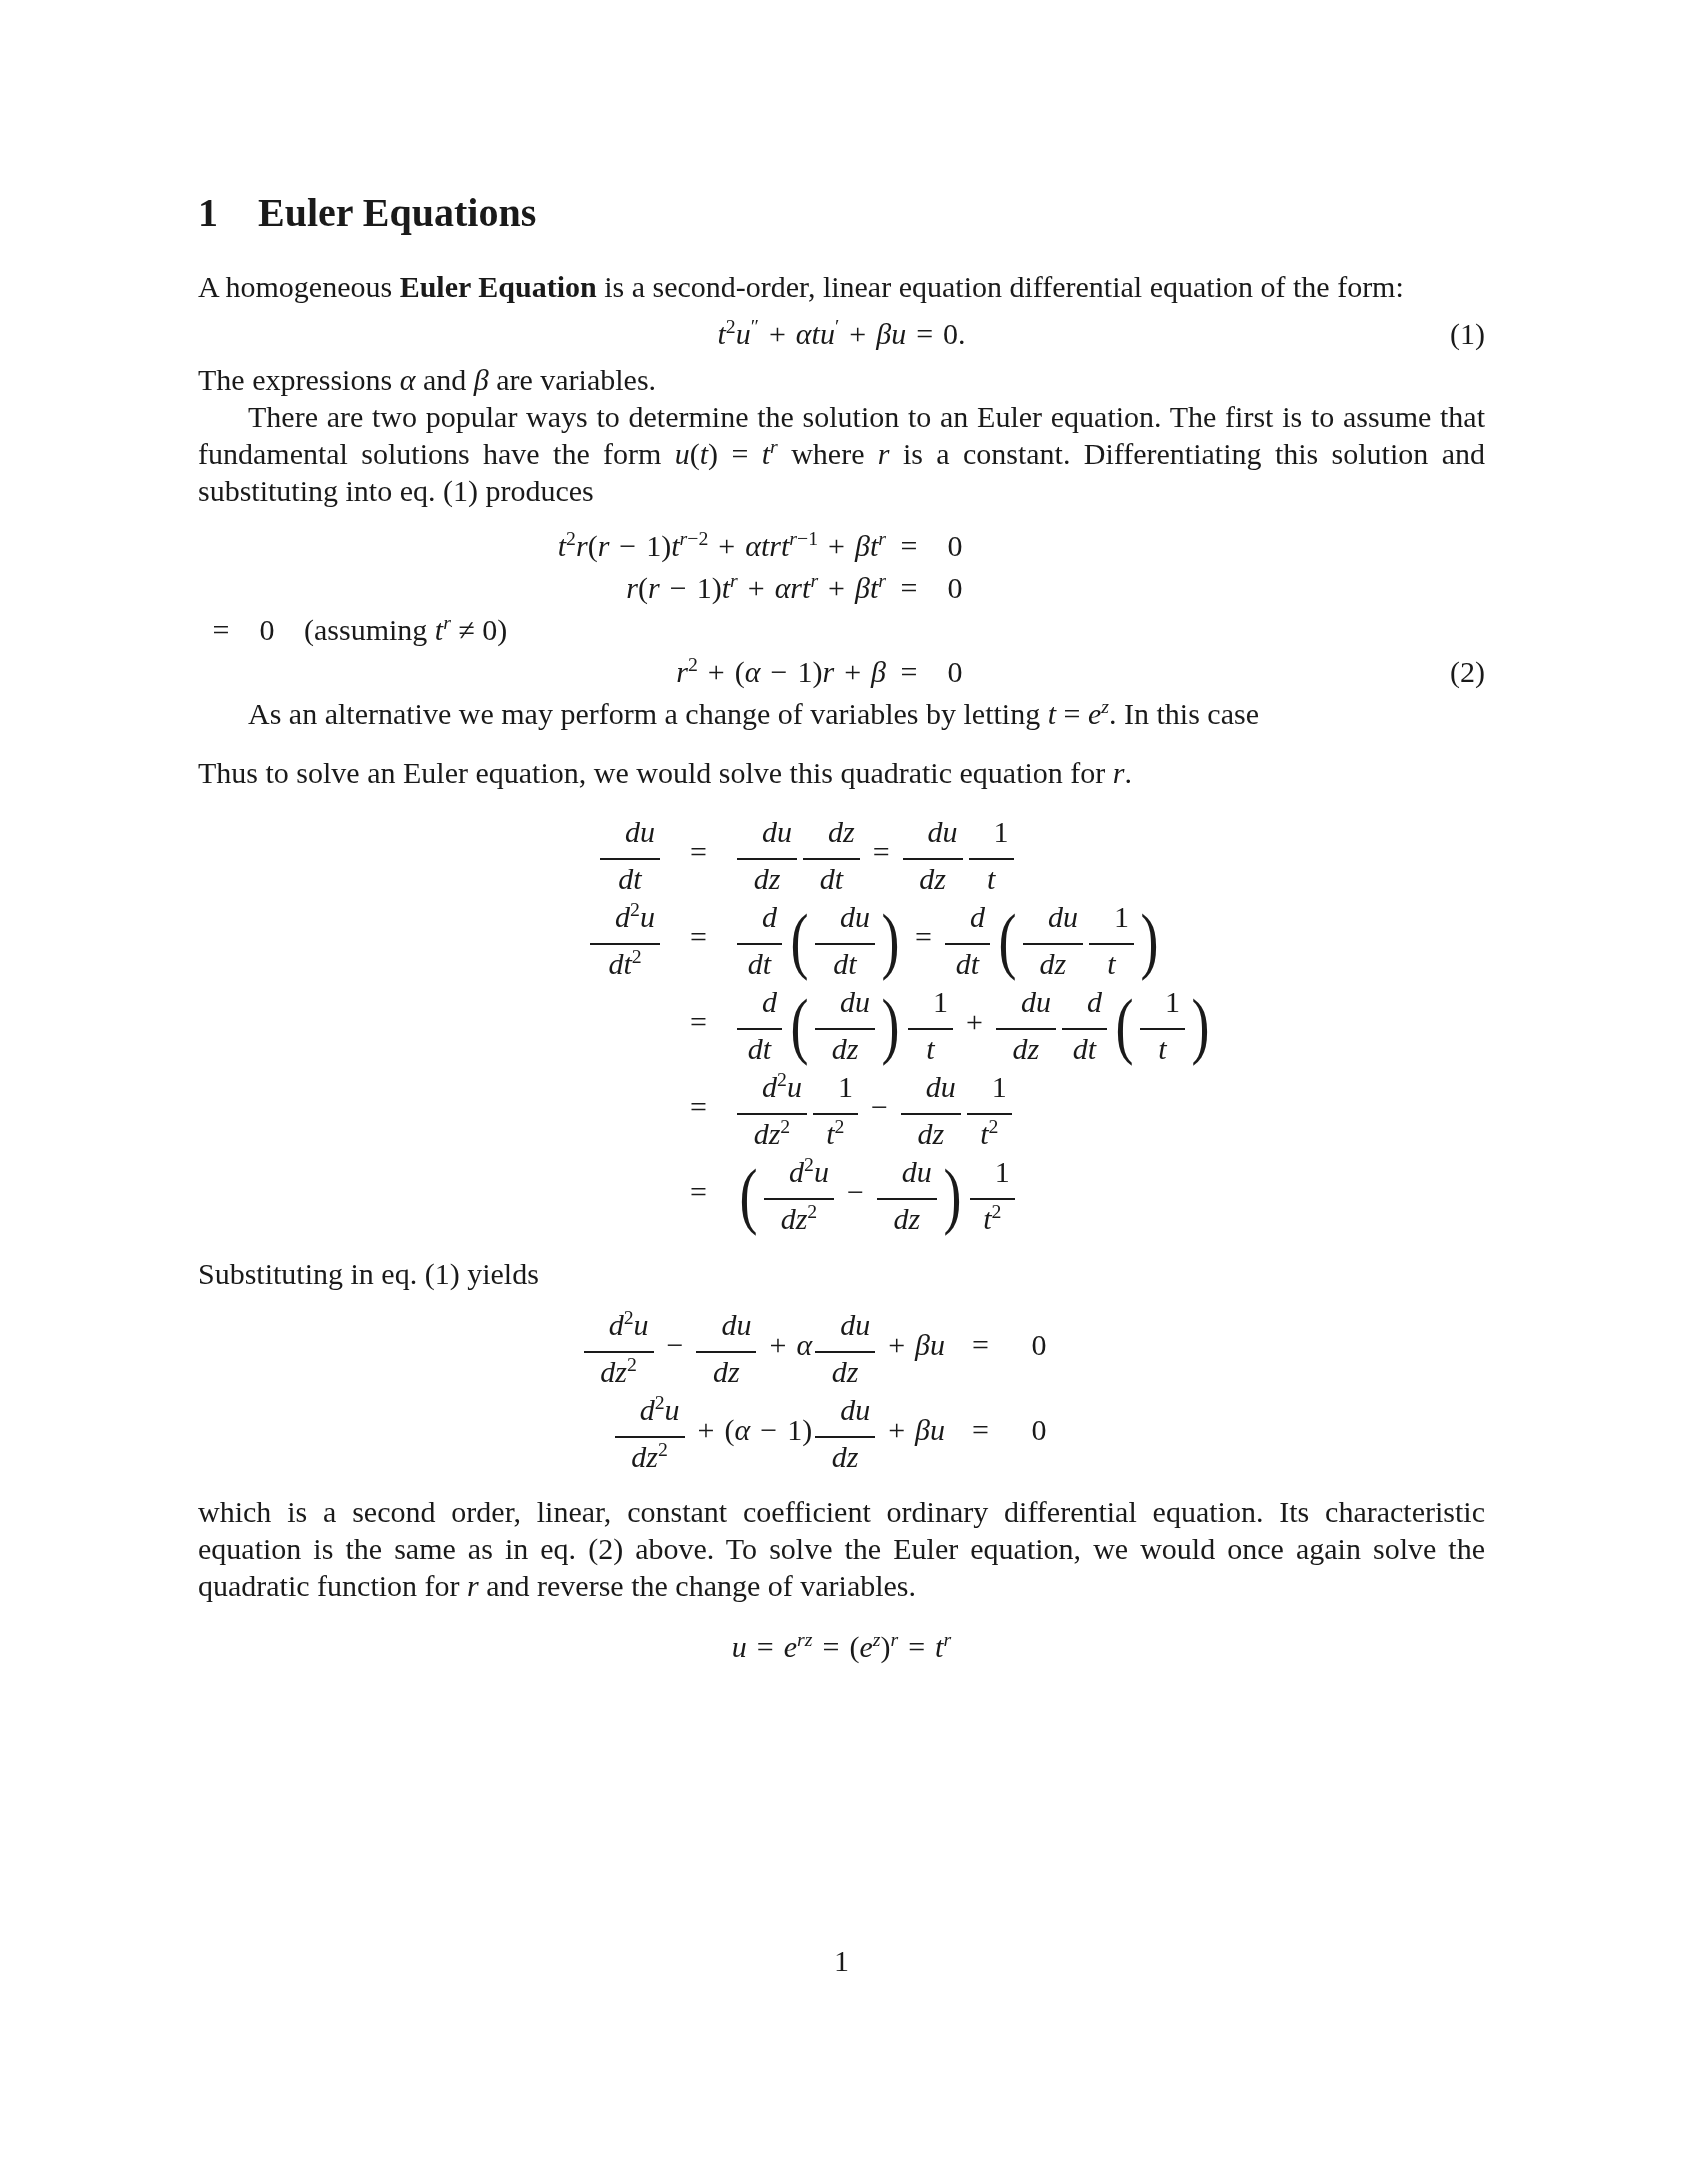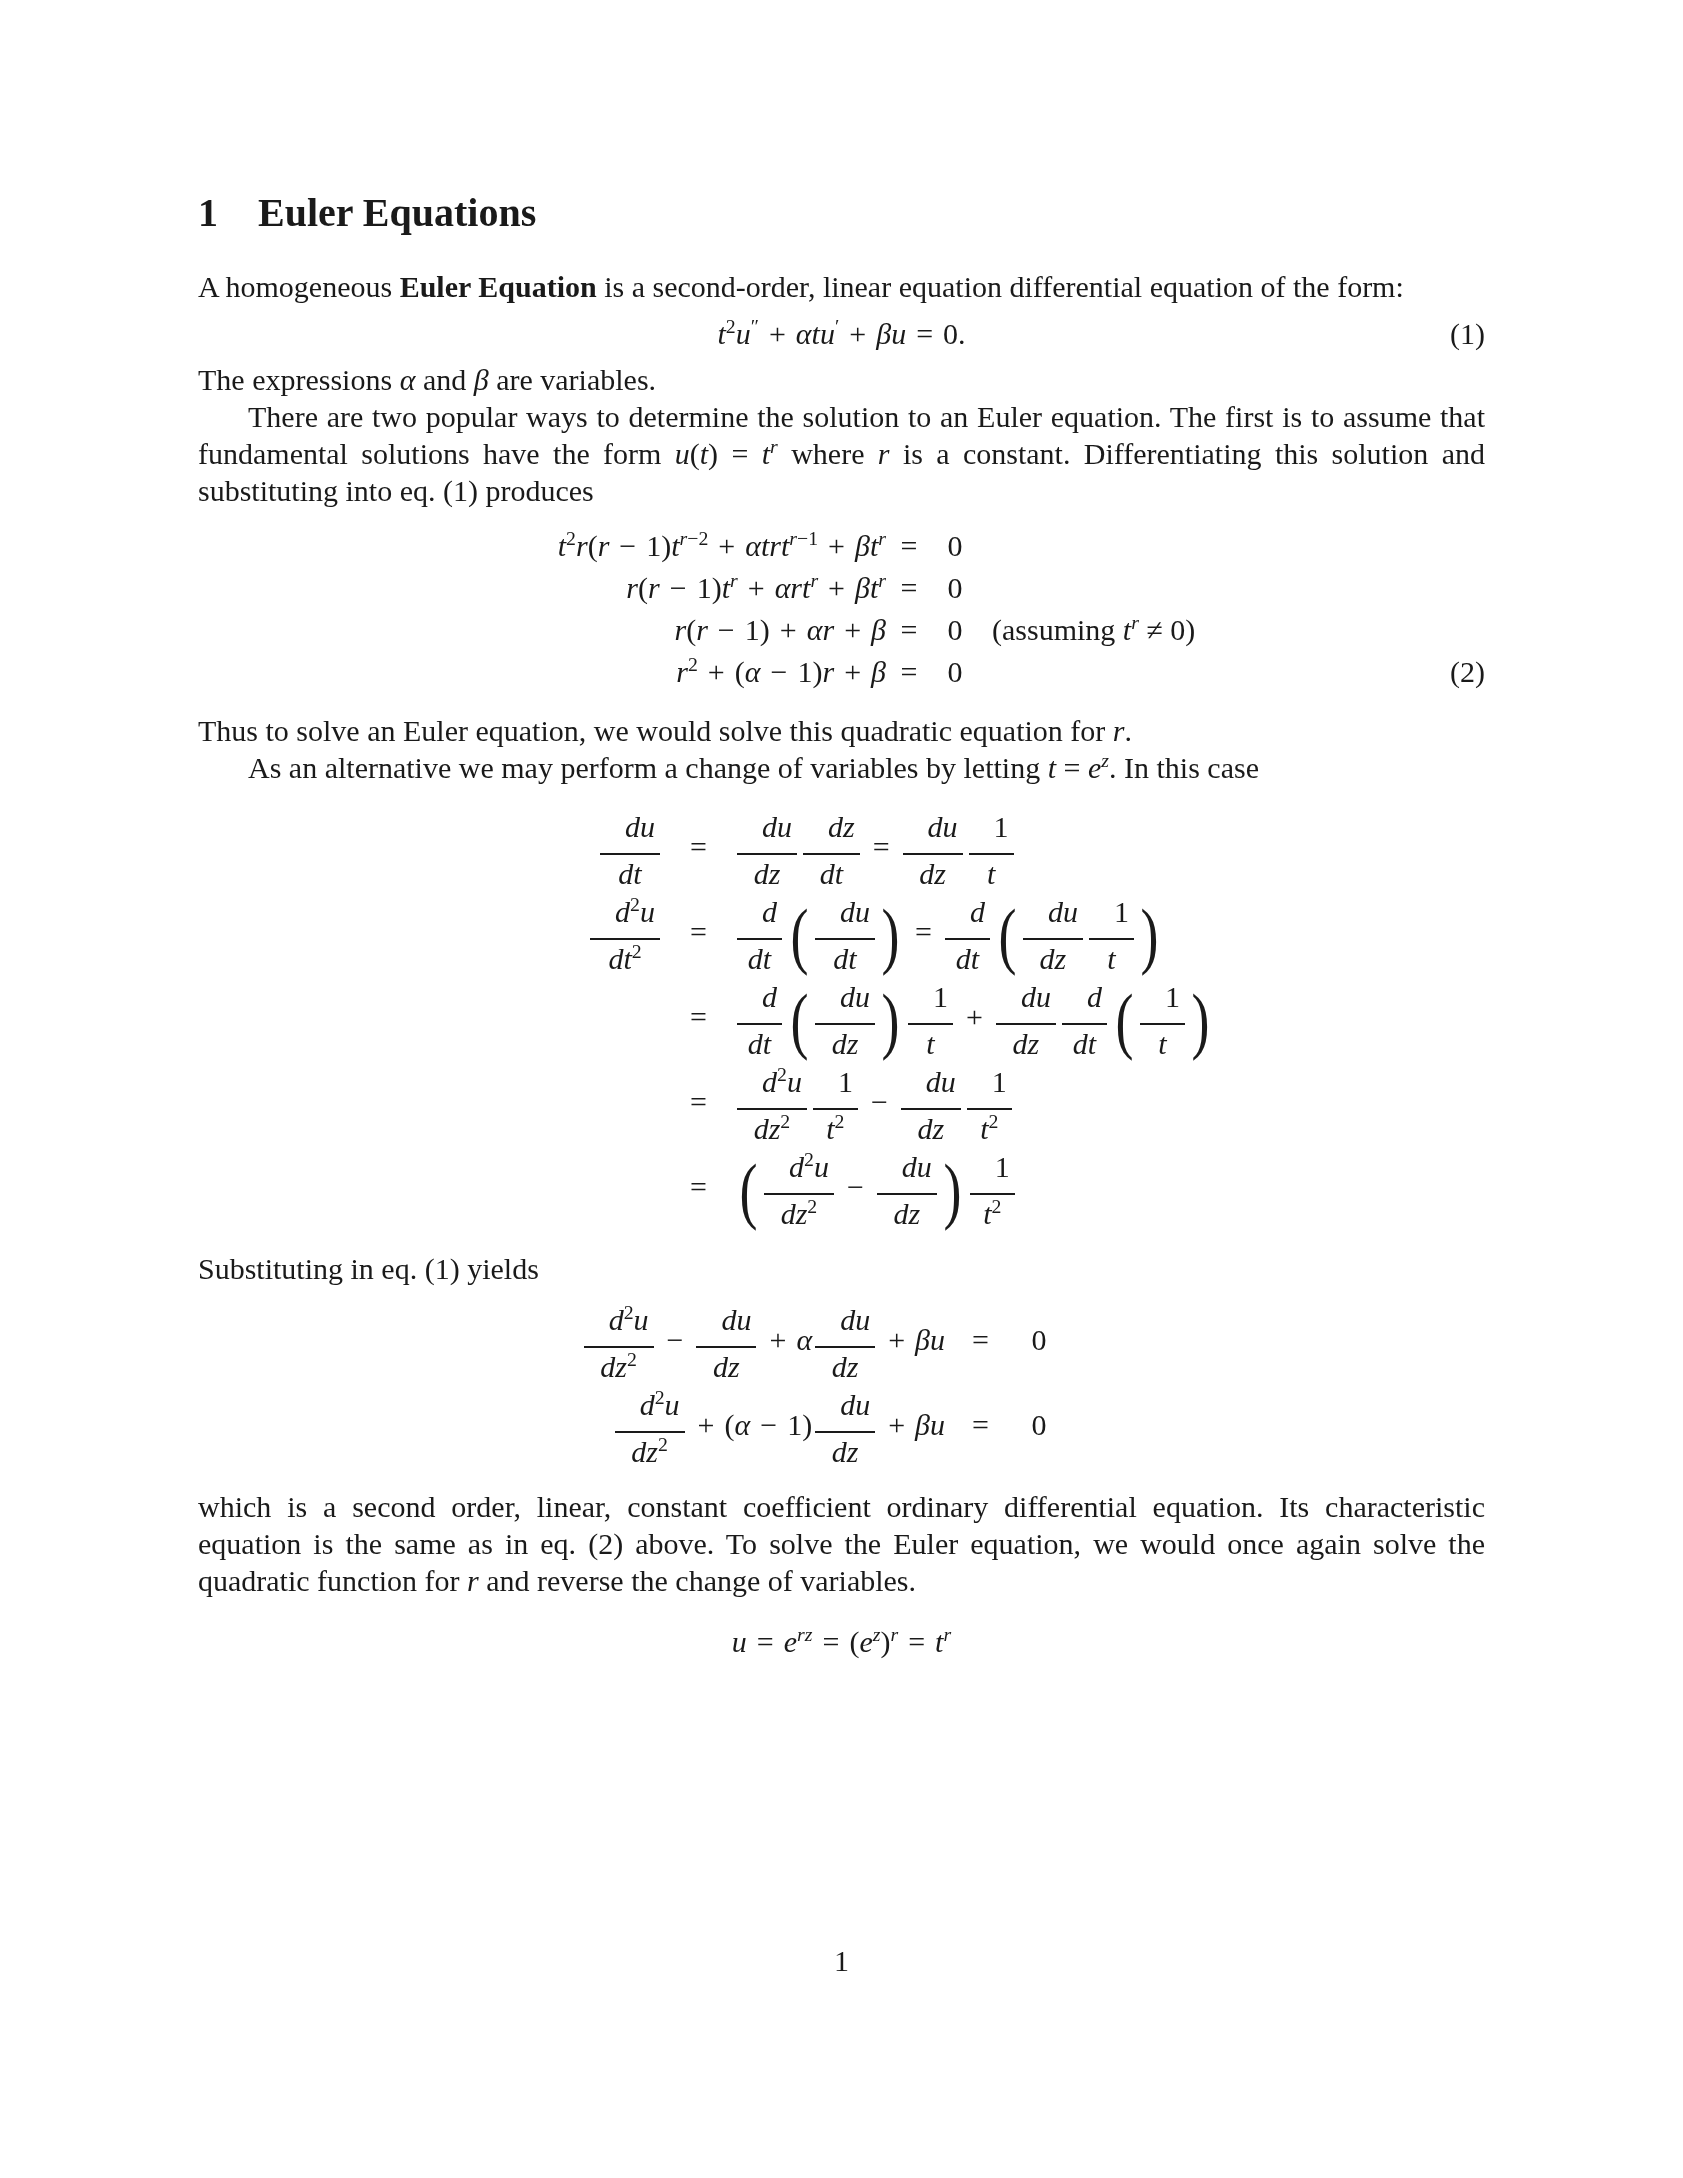--- a/index.html
+++ b/index.html
@@ -96,37 +96,36 @@
         <span class="eqnum"></span>
       </div>
       <div class="arow">
         <span class="lhs"><span class="mi">r</span><span class="mr">(</span><span class="mi">r</span><span class="op">−</span><span class="mr">1)</span><span class="mi">t</span><sup class="ms"><span class="mi">r</span></sup><span class="op">+</span><span class="mi">αrt</span><sup class="ms"><span class="mi">r</span></sup><span class="op">+</span><span class="mi">βt</span><sup class="ms"><span class="mi">r</span></sup></span>
         <span class="rel">=</span>
         <span class="rhs"><span class="mr">0</span></span>
         <span class="ann"></span>
         <span class="eqnum"></span>
       </div>
       <div class="arow">
-        <span class="lhs"><span class="mi">r</span><span class="mr">(</span><span class="mi">r</span><span class="op">−</span><span class="mr">1)</span><span class="op">+</span><span class="mi">αr</span><span class="op">+</span><span class="mi">β</span></span>
         <span class="rel">=</span>
         <span class="rhs"><span class="mr">0</span></span>
         <span class="ann"><span class="mr">(assuming </span><span class="mi">t</span><sup class="ms"><span class="mi">r</span></sup><span class="mr"> ≠ 0)</span></span>
         <span class="eqnum"></span>
       </div>
       <div class="arow">
         <span class="lhs"><span class="mi">r</span><sup class="ms"><span class="mr">2</span></sup><span class="op">+</span><span class="mr">(</span><span class="mi">α</span><span class="op">−</span><span class="mr">1)</span><span class="mi">r</span><span class="op">+</span><span class="mi">β</span></span>
         <span class="rel">=</span>
         <span class="rhs"><span class="mr">0</span></span>
         <span class="ann"></span>
         <span class="eqnum">(2)</span>
       </div>
     </div>
 
+    <p id="p-alt" class="body indent"><span class="mr">As an alternative we may perform a change of variables by letting </span><span class="mi">t</span><span class="mr"> = </span><span class="mi">e</span><sup class="ms"><span class="mi">z</span></sup><span class="mr">. In this case</span></p>
     <p id="p-thus" class="body"><span class="mr">Thus to solve an Euler equation, we would solve this quadratic equation for </span><span class="mi">r</span><span class="mr">.</span></p>
-    <p id="p-alt" class="body indent"><span class="mr">As an alternative we may perform a change of variables by letting </span><span class="mi">t</span><span class="mr"> = </span><span class="mi">e</span><sup class="ms"><span class="mi">z</span></sup><span class="mr">. In this case</span></p>
 
     <div id="block-deriv">
       <div class="arow">
         <span class="lhs"><span class="frac"><span class="num"><span class="mi">du</span></span><span class="den"><span class="mi">dt</span></span></span></span>
         <span class="rel">=</span>
         <span class="rhs"><span class="frac"><span class="num"><span class="mi">du</span></span><span class="den"><span class="mi">dz</span></span></span><span class="frac"><span class="num"><span class="mi">dz</span></span><span class="den"><span class="mi">dt</span></span></span><span class="op">=</span><span class="frac"><span class="num"><span class="mi">du</span></span><span class="den"><span class="mi">dz</span></span></span><span class="frac"><span class="num"><span class="mr">1</span></span><span class="den"><span class="mi">t</span></span></span></span>
       </div>
       <div class="arow">
         <span class="lhs"><span class="frac"><span class="num"><span class="mi">d</span><sup class="ms"><span class="mr">2</span></sup><span class="mi">u</span></span><span class="den"><span class="mi">dt</span><sup class="ms"><span class="mr">2</span></sup></span></span></span>
         <span class="rel">=</span>

